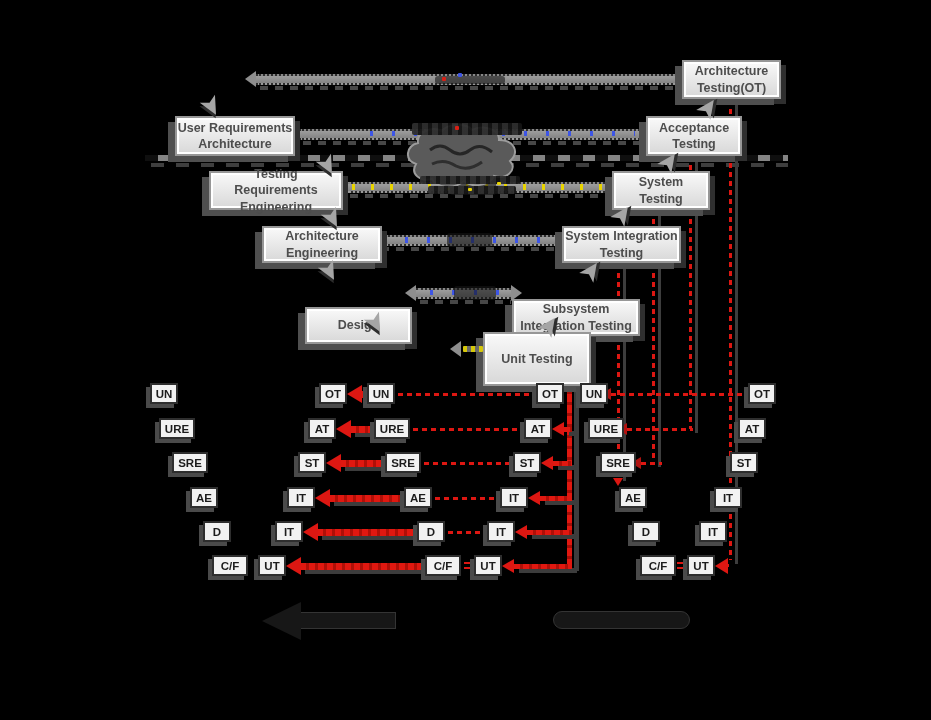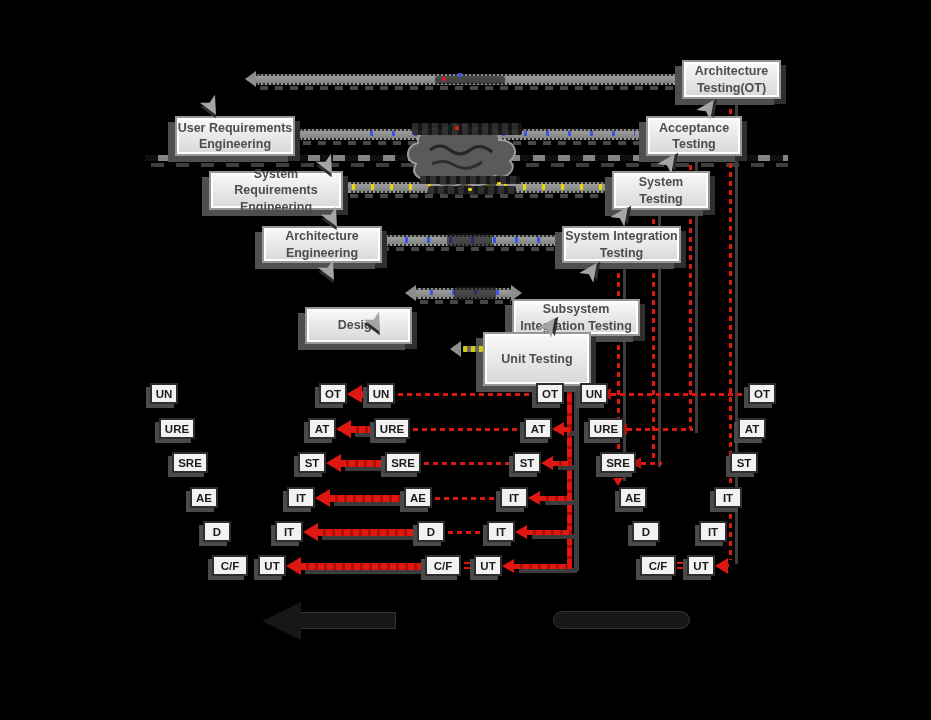--- a/index.html
+++ b/index.html
@@ -39,22 +39,22 @@
 </style>
 </head>
 <body>
 
 <div id="stage">
 
   <div class="boundary" style="left:145px;top:155px;width:643px;height:6px;"></div>
   <div class="boundaryecho" style="left:151px;top:163px;width:637px;height:4px;"></div>
 
   <div class="vbox" style="left:175px;top:116px;width:120px;height:40px;">User Requirements
-Engineering</div>
-  <div class="vbox" style="left:209px;top:171px;width:134px;height:39px;">System Requirements
+Architecture</div>
+  <div class="vbox" style="left:209px;top:171px;width:134px;height:39px;">Testing Requirements
 Engineering</div>
   <div class="vbox" style="left:262px;top:226px;width:120px;height:37px;">Architecture
 Engineering</div>
   <div class="vbox" style="left:305px;top:279px;width:107px;height:37px;margin-top:28px;">Design</div>
 
   <div class="vbox" style="left:682px;top:60px;width:99px;height:39px;">Architecture
 Testing(OT)</div>
   <div class="vbox" style="left:646px;top:116px;width:96px;height:40px;">Acceptance
 Testing</div>
   <div class="vbox" style="left:612px;top:171px;width:98px;height:39px;">System

